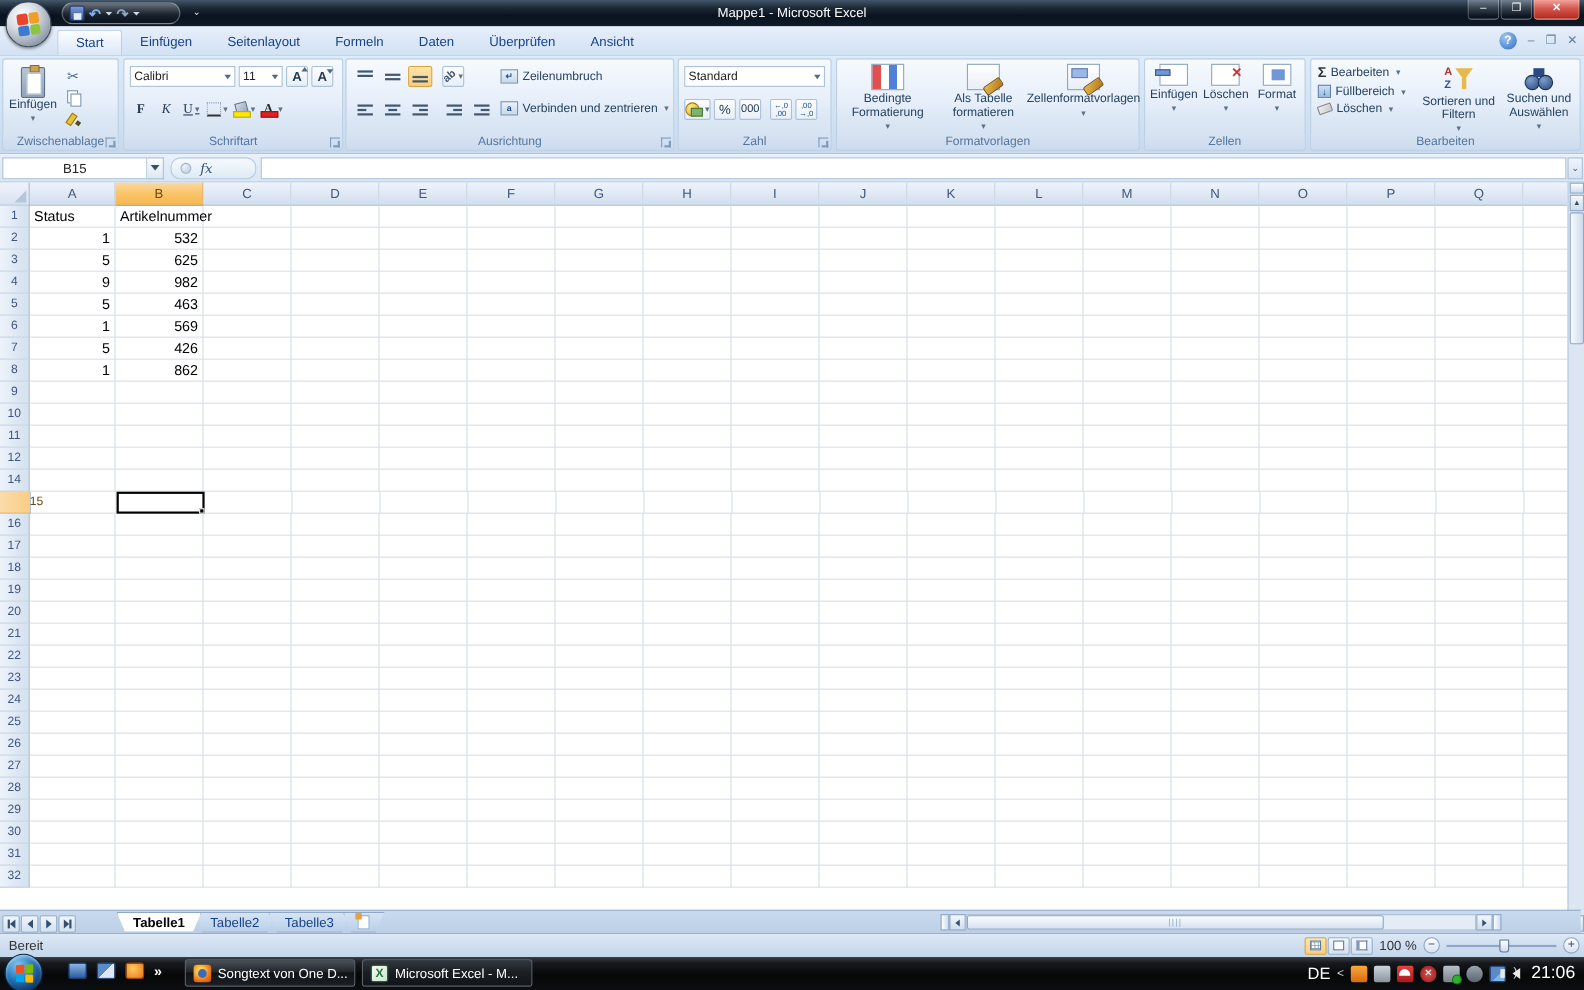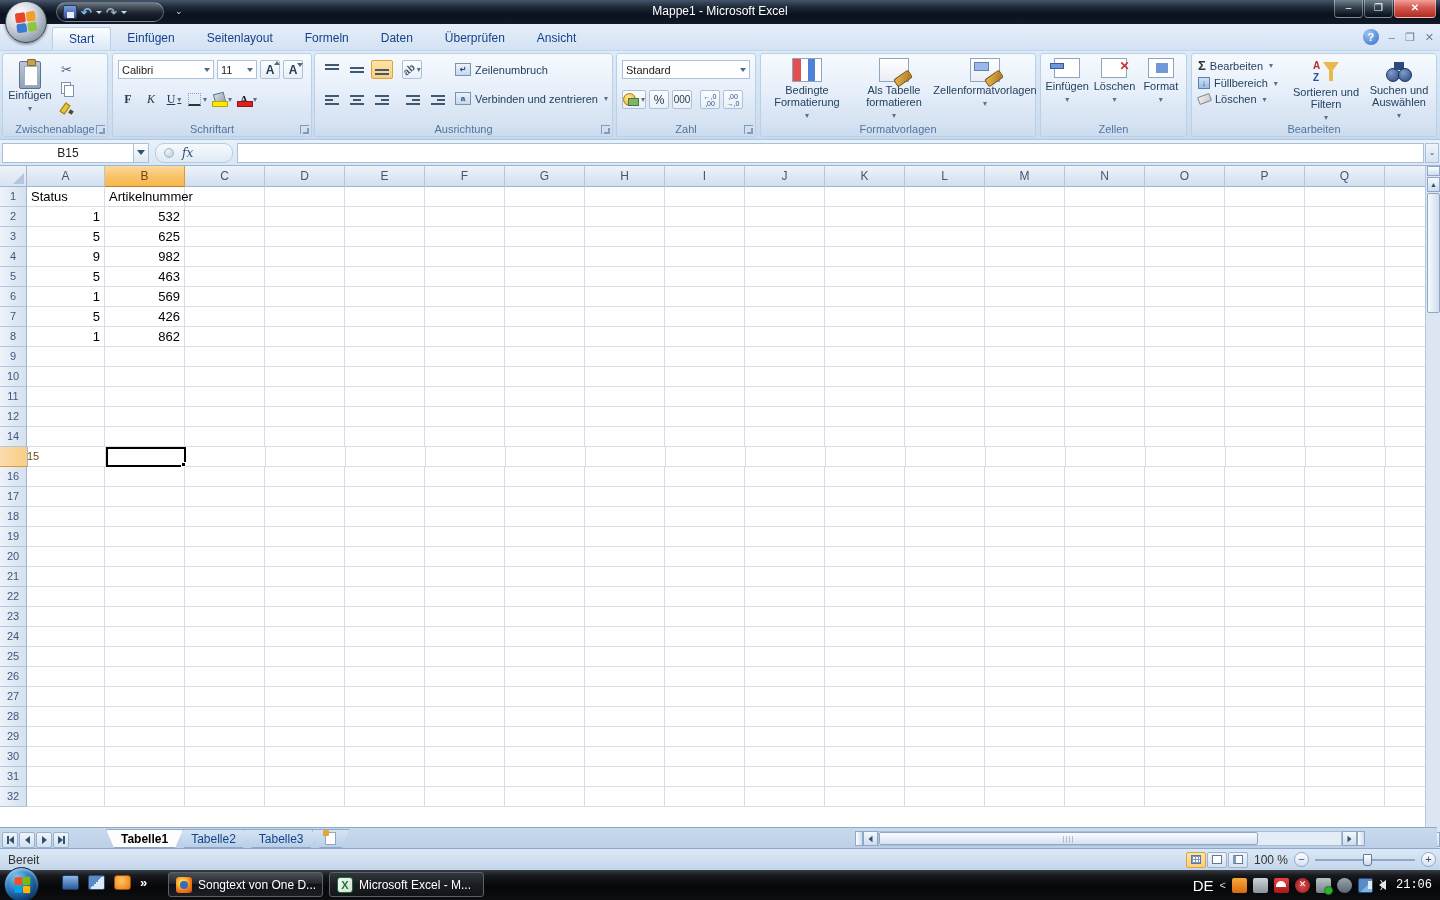--- a/index.html
+++ b/index.html
@@ -271,21 +271,21 @@
   .t-avira::after { content:""; position:absolute; left:2px; top:3px; width:10px; height:6px; border-radius:10px 10px 0 0; background:#fff; }
   .t-shield { background:radial-gradient(circle,#e05050,#901818); border-radius:50%; }
   .t-shield::after { content:"✕"; position:absolute; left:0; right:0; top:1px; text-align:center; color:#fff; font-size:9px; }
   .t-usb { background:linear-gradient(180deg,#b8c0c8,#788088); }
   .t-usb::after { content:""; position:absolute; right:-2px; bottom:-2px; width:7px; height:7px; border-radius:50%; background:#30b030; border:1px solid #187818; }
   .t-person { background:linear-gradient(180deg,#9aa4ae,#5a646e); border-radius:50%; }
   .t-net { background:linear-gradient(135deg,#5a8ac8 55%,#78b8e8 55%); border:1px solid #2a4a7a; }
   .speaker { width:0; height:0; border-top:5px solid transparent; border-bottom:5px solid transparent; border-right:7px solid #e8e8e8; position:relative; }
   .speaker::before { content:""; position:absolute; left:-11px; top:-4px; width:4px; height:8px; background:#e8e8e8; }
   .speaker::after { content:")"; position:absolute; left:1px; top:-7px; color:#e8e8e8; font-size:11px; }
-  .tray-time { font-size:12px; color:#fff; margin:0 6px 0 4px;font-family:Liberation Mono, monospace; }
+  .tray-time { font-size:16px; color:#fff; margin:0 6px 0 4px; }
 </style>
 </head>
 <body>
 
 <div class="screen">
 
   <div class="titlebar">
     <div class="qat">
       <span class="qat-ico floppy"></span>
       <span class="undo-arrow">↶</span>

